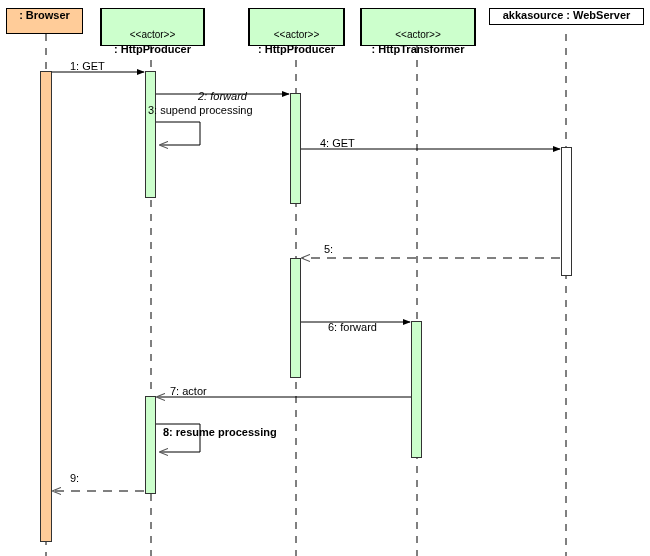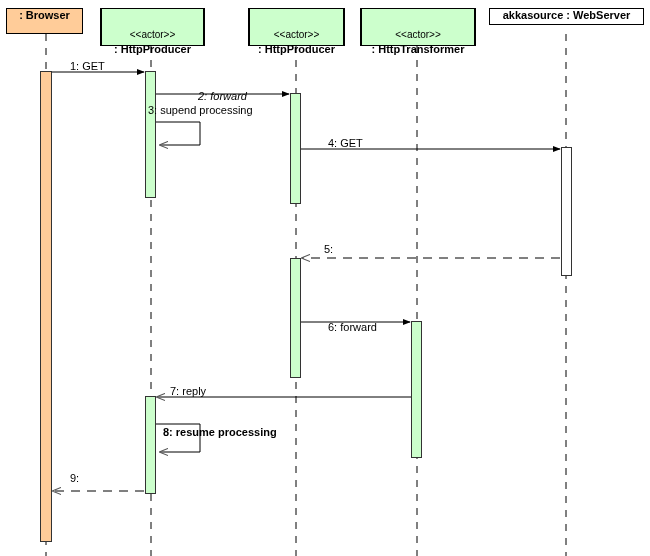--- a/index.html
+++ b/index.html
@@ -139,21 +139,21 @@
       <div class="act-bar green" style="left: 40px; top: 71px; width: 12px; height: 471px; background: rgb(255, 204, 153);"></div>
       <div class="act-bar green" style="left: 145px; top: 71px; width: 11px; height: 127px; background: rgb(204, 255, 204);"></div>
       <div class="act-bar green" style="left: 145px; top: 396px; width: 11px; height: 98px; background: rgb(204, 255, 204);"></div>
       <div class="act-bar green" style="left: 290px; top: 93px; width: 11px; height: 111px; background: rgb(204, 255, 204);"></div>
       <div class="act-bar green" style="left: 290px; top: 258px; width: 11px; height: 120px; background: rgb(204, 255, 204);"></div>
       <div class="act-bar green" style="left: 411px; top: 321px; width: 11px; height: 137px; background: rgb(204, 255, 204);"></div>
       <div class="act-bar white" style="left: 561px; top: 147px; width: 11px; height: 129px; background: rgb(255, 255, 255);"></div>
       <div class="msg-label" style="left: 70px; top: 61px;">1: GET</div>
       <div class="msg-label" style="left: 198px; top: 91px; font-style: italic;">2: forward</div>
       <div class="msg-label" style="left: 148px; top: 105px;">3: supend processing</div>
-      <div class="msg-label" style="left: 328px; top: 138px;">4: GET</div>
+      <div class="msg-label" style="left: 320px; top: 138px;">4: GET</div>
       <div class="msg-label" style="left: 324px; top: 244px;">5:</div>
       <div class="msg-label" style="left: 328px; top: 322px;">6: forward</div>
-      <div class="msg-label" style="left: 170px; top: 386px;">7: reply</div>
+      <div class="msg-label" style="left: 170px; top: 386px;">7: actor</div>
       <div class="msg-label" style="left: 163px; top: 427px; font-weight: bold;">8: resume processing</div>
       <div class="msg-label" style="left: 70px; top: 473px;">9:</div>
     </div>
 
 </div>
 
 </body></html>

